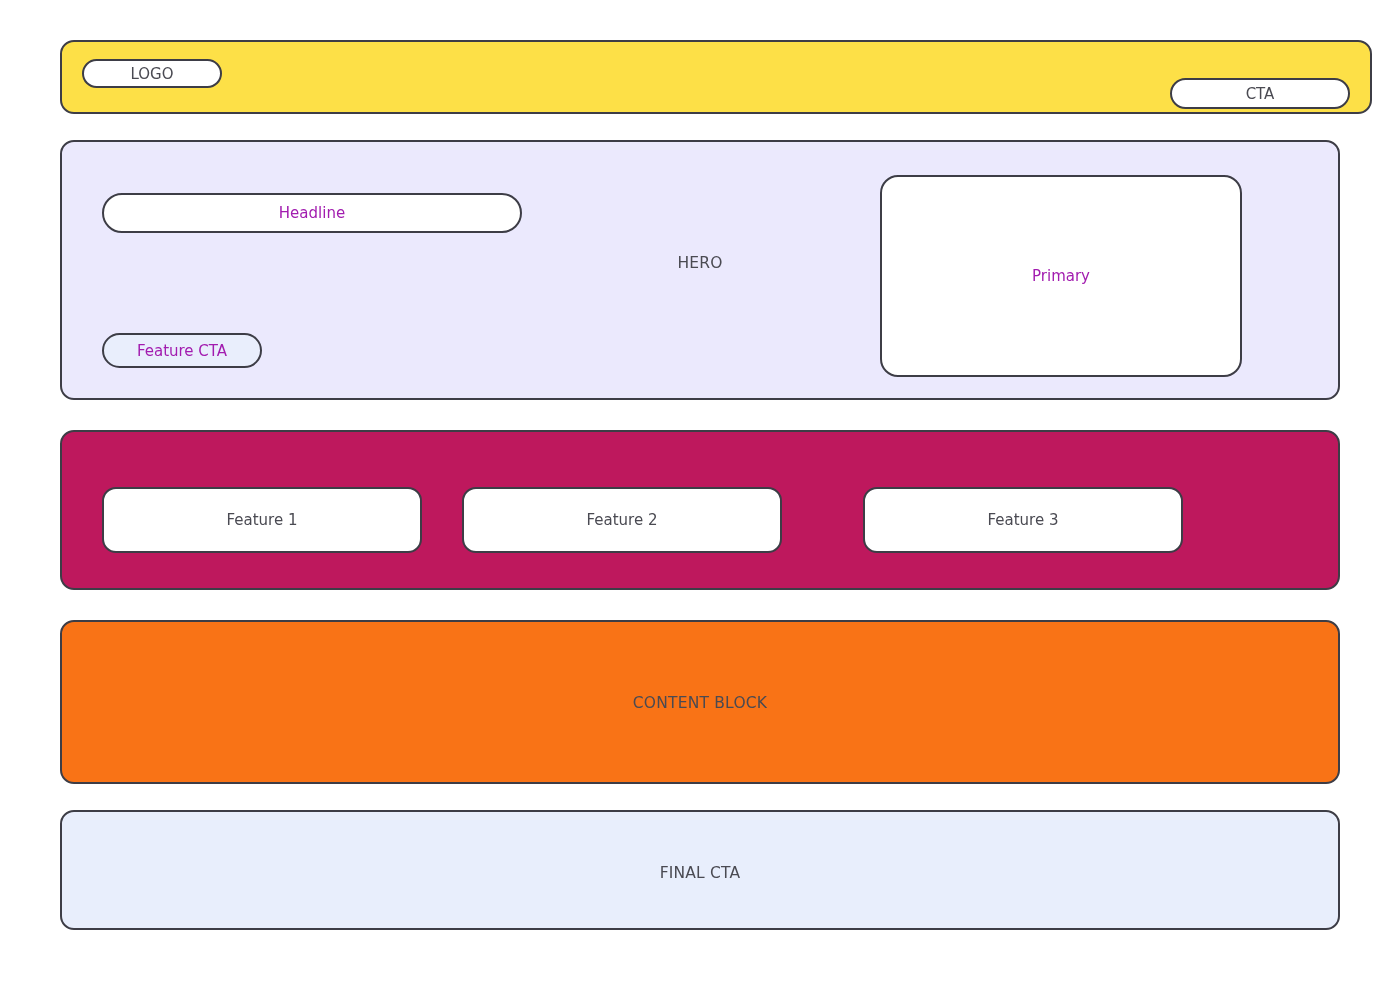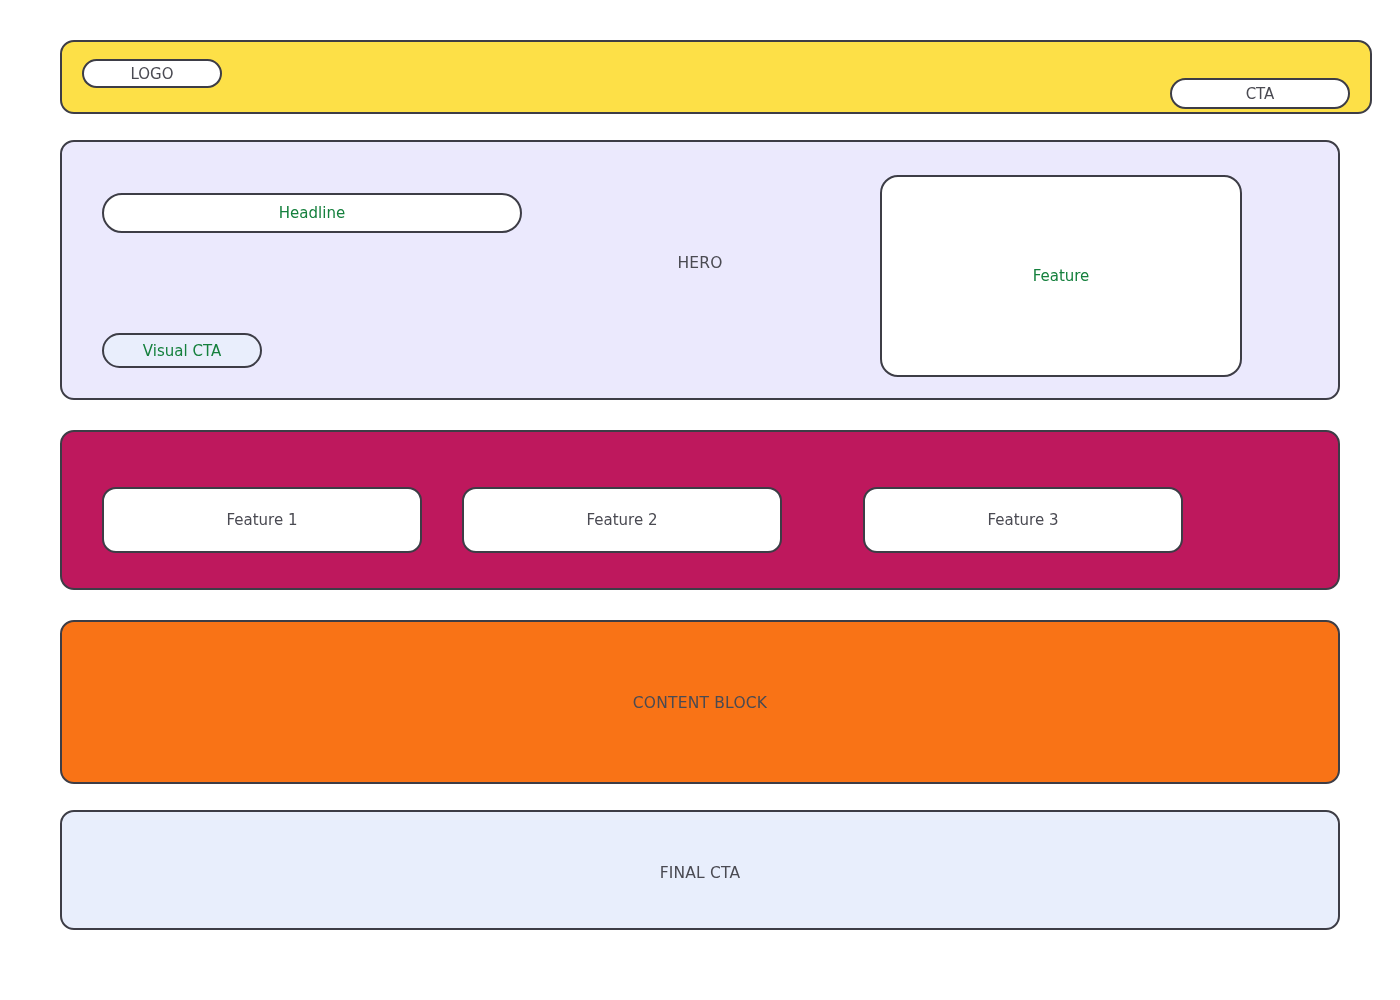--- a/index.html
+++ b/index.html
@@ -91,21 +91,21 @@
   }
   .hero-box {
     position: absolute;
     box-sizing: border-box;
     border: 2.5px solid #3d3d46;
     background: #ffffff;
     display: flex;
     align-items: center;
     justify-content: center;
     font-size: 15px;
-    color: #15803d;
+    color: #a21caf;
   }
   #hero-headline-box {
     left: 40px;
     top: 51px;
     width: 420px;
     height: 40px;
     border-radius: 20px;
   }
   #hero-intro-box {
     left: 40px;
@@ -197,25 +197,25 @@
 
   <div class="section" id="hero-section">
     <div class="section-label" id="hero-label">HERO</div>
 
     <div class="hero-box" id="hero-headline-box">
       <span>Headline</span>
     </div>
 
 
     <div class="hero-box" id="hero-primary-cta">
-      <span>Visual CTA</span>
+      <span>Feature CTA</span>
     </div>
 
     <div class="hero-box" id="hero-visual-box">
-      <span>Feature</span>
+      <span>Primary</span>
     </div>
   </div>
 
   <div class="section" id="features-section">
     <div class="feature-card" id="feature-card-0">
       <span>Feature 1</span>
     </div>
     <div class="feature-card" id="feature-card-1">
       <span>Feature 2</span>
     </div>

